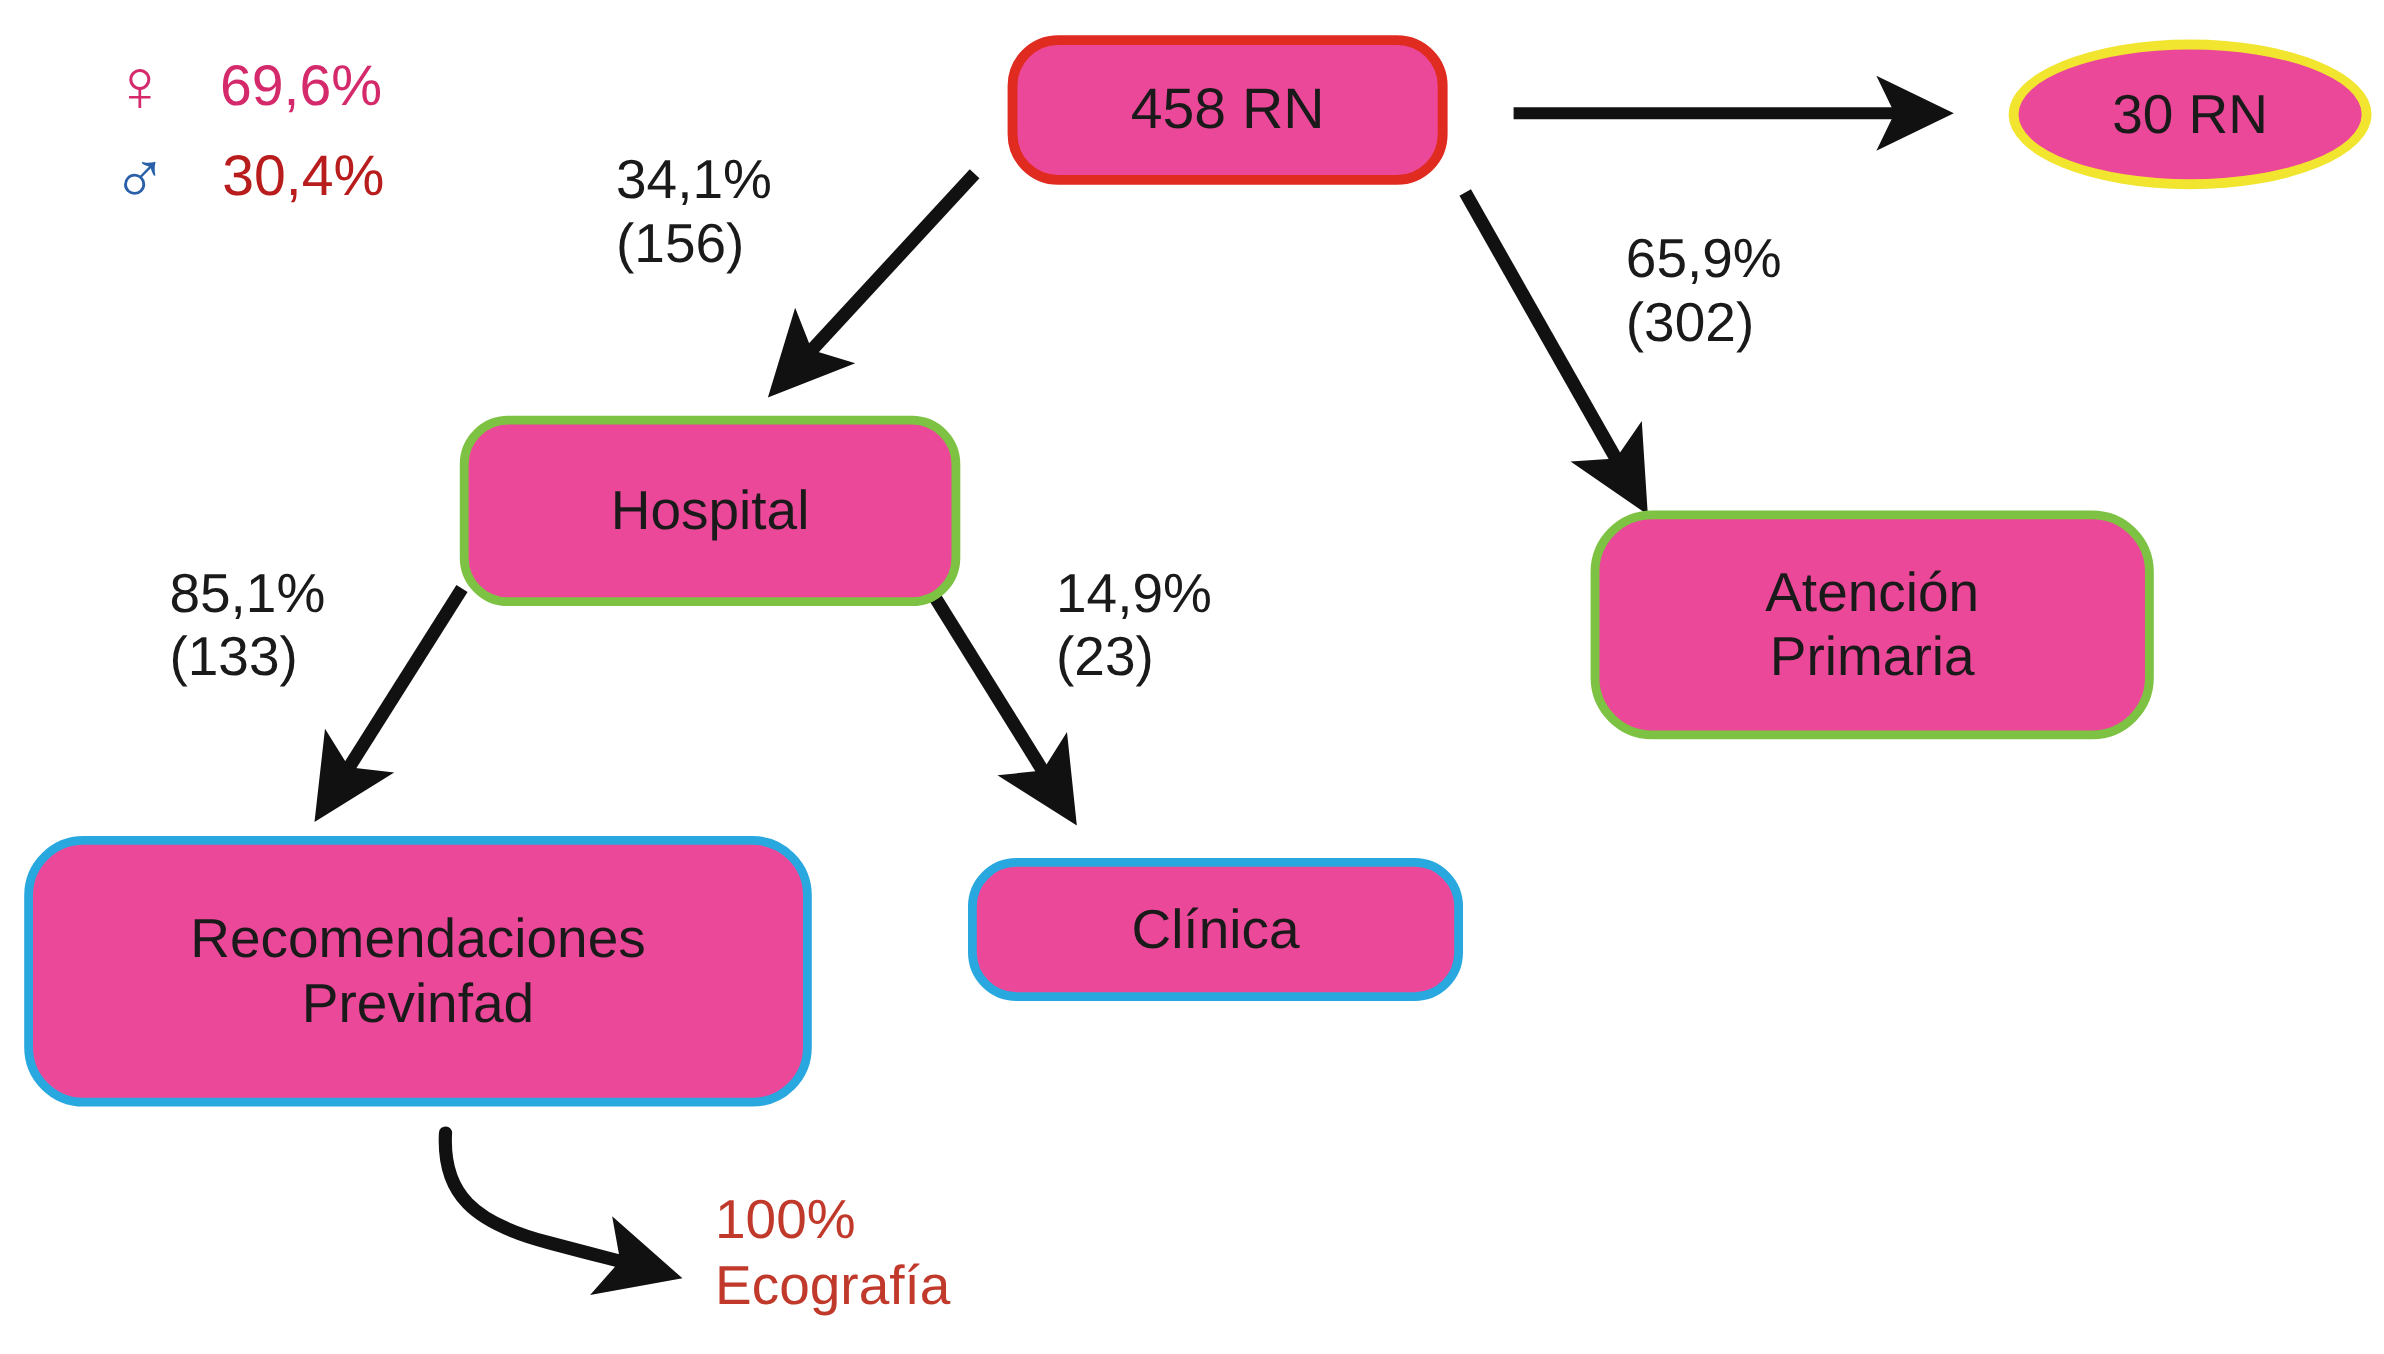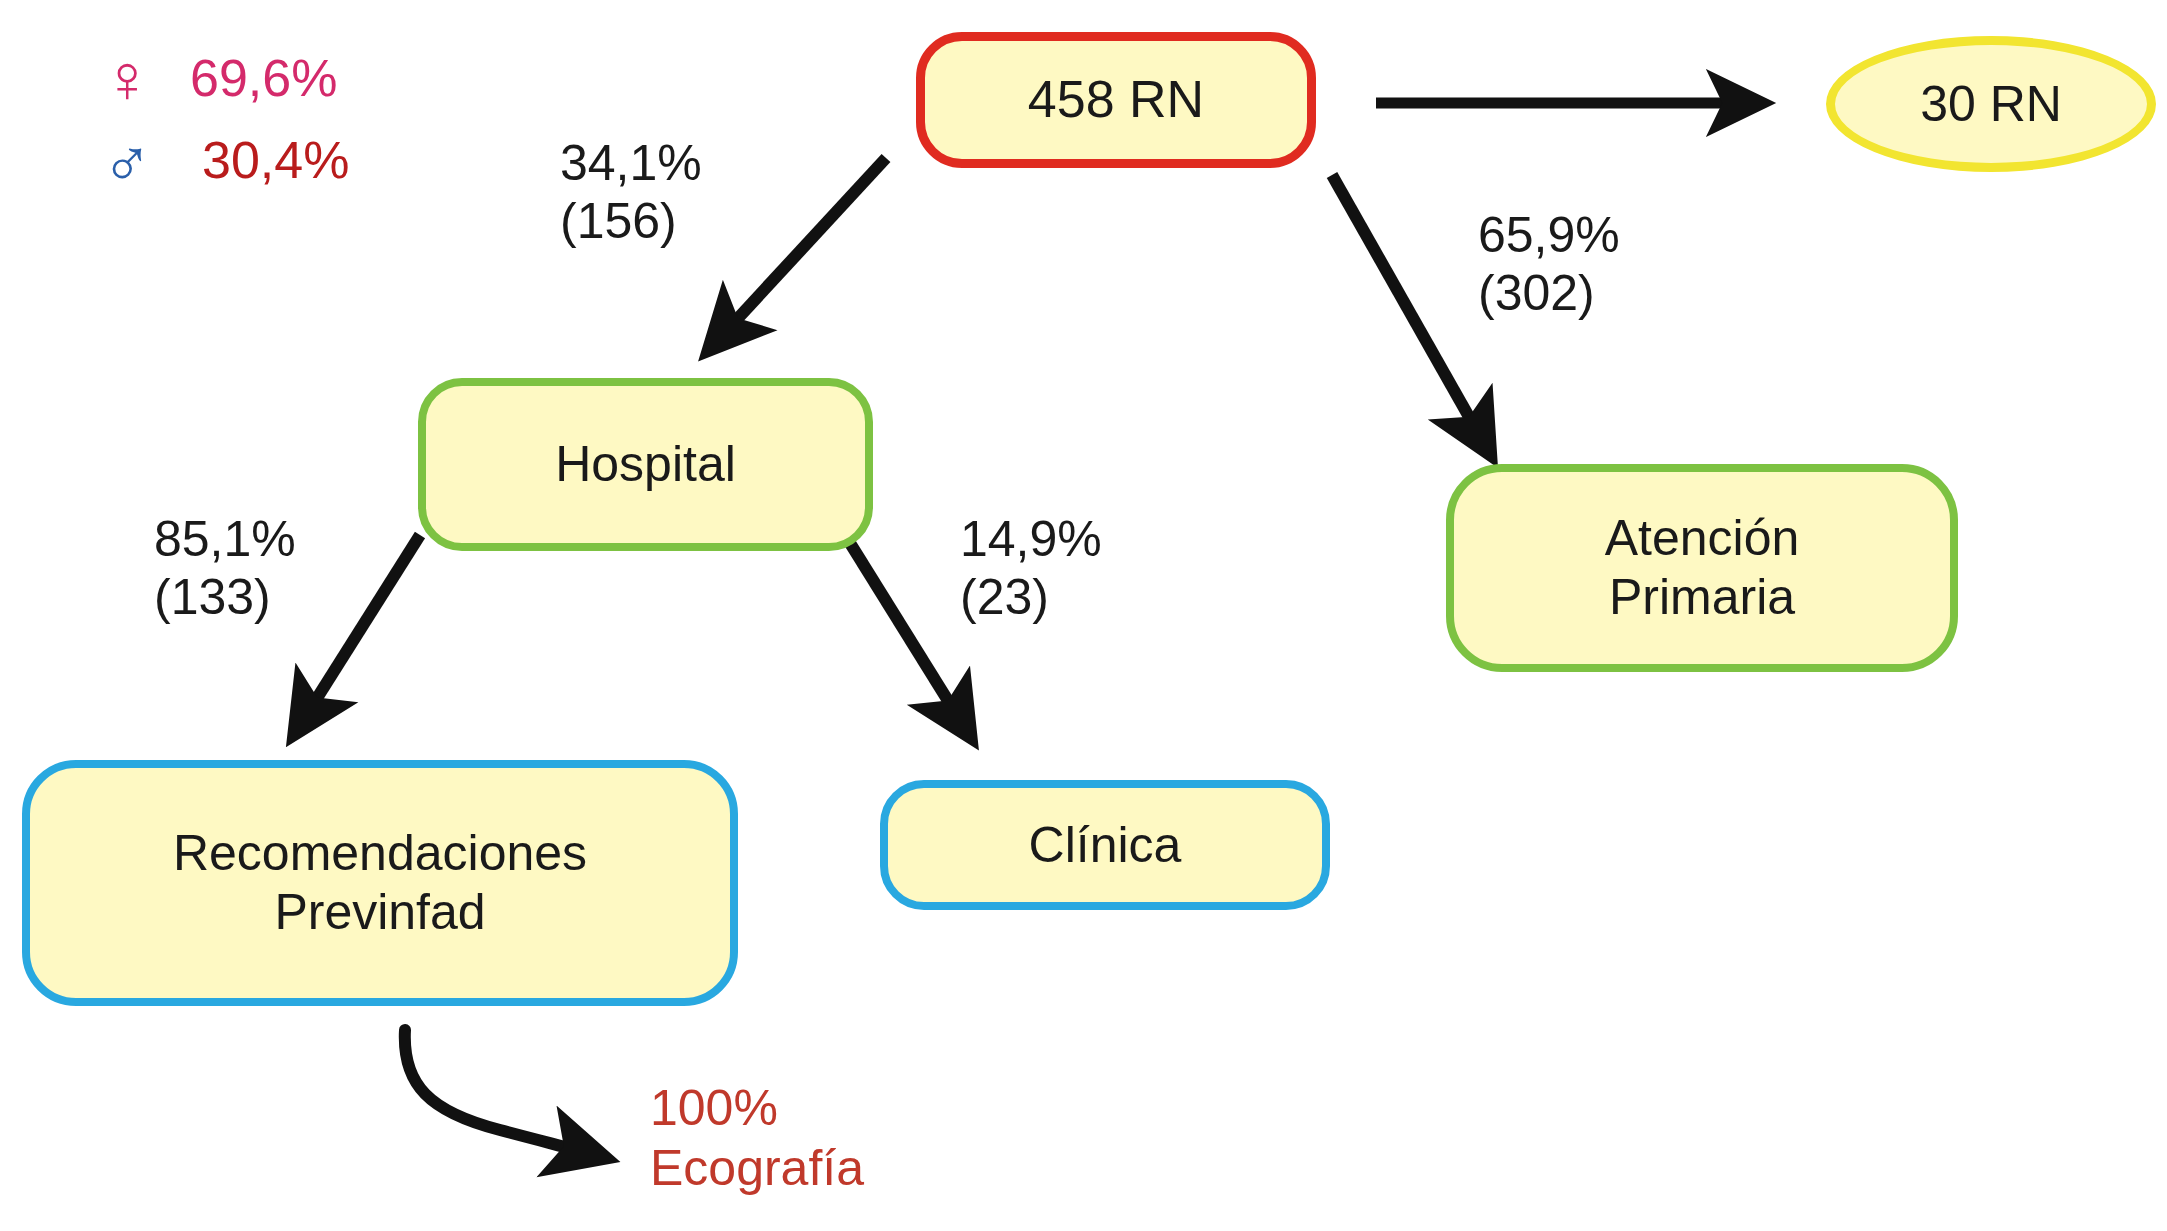--- a/index.html
+++ b/index.html
@@ -18,21 +18,21 @@
     overflow: hidden;
   }
   .node {
     position: absolute;
     box-sizing: border-box;
     display: flex;
     align-items: center;
     justify-content: center;
     text-align: center;
     color: #1a1a1a;
-    background: #fef9c3;
+    background: #ec4899;
   }
   .node-label {
     line-height: 1.18;
     white-space: pre-line;
   }
   .rbox {
     border-style: solid;
   }
   .ellipse-node {
     border-radius: 50%;
@@ -73,21 +73,21 @@
     text-align: left;
   }
 </style>
 </head>
 <body>
 
 <div id="canvas">
 
   <div class="legend-row" style="left:96px; top:42px; width:300px; height:72px;">
     <span class="legend-glyph" style="width:62px; font-size:68px; color:#D42A6B;">♀</span>
-    <span class="legend-value" style="margin-left:32px; font-size:52px; color:#D42A6B;">69,6%</span>
+    <span class="legend-value" style="margin-left:42px; font-size:52px; color:#D42A6B;">69,6%</span>
   </div>
 
   <div class="legend-row" style="left:96px; top:124px; width:300px; height:72px;">
     <span class="legend-glyph" style="width:62px; font-size:68px; color:#2A5FAA;">♂</span>
     <span class="legend-value" style="margin-left:44px; font-size:52px; color:#b91c1c;">30,4%</span>
   </div>
 
   <svg class="edges" viewBox="0 0 2167 1231" preserveAspectRatio="none">
     <defs>
       <marker id="ah" markerWidth="7" markerHeight="7" refX="4.2" refY="3.5" orient="auto" markerUnits="strokeWidth">

